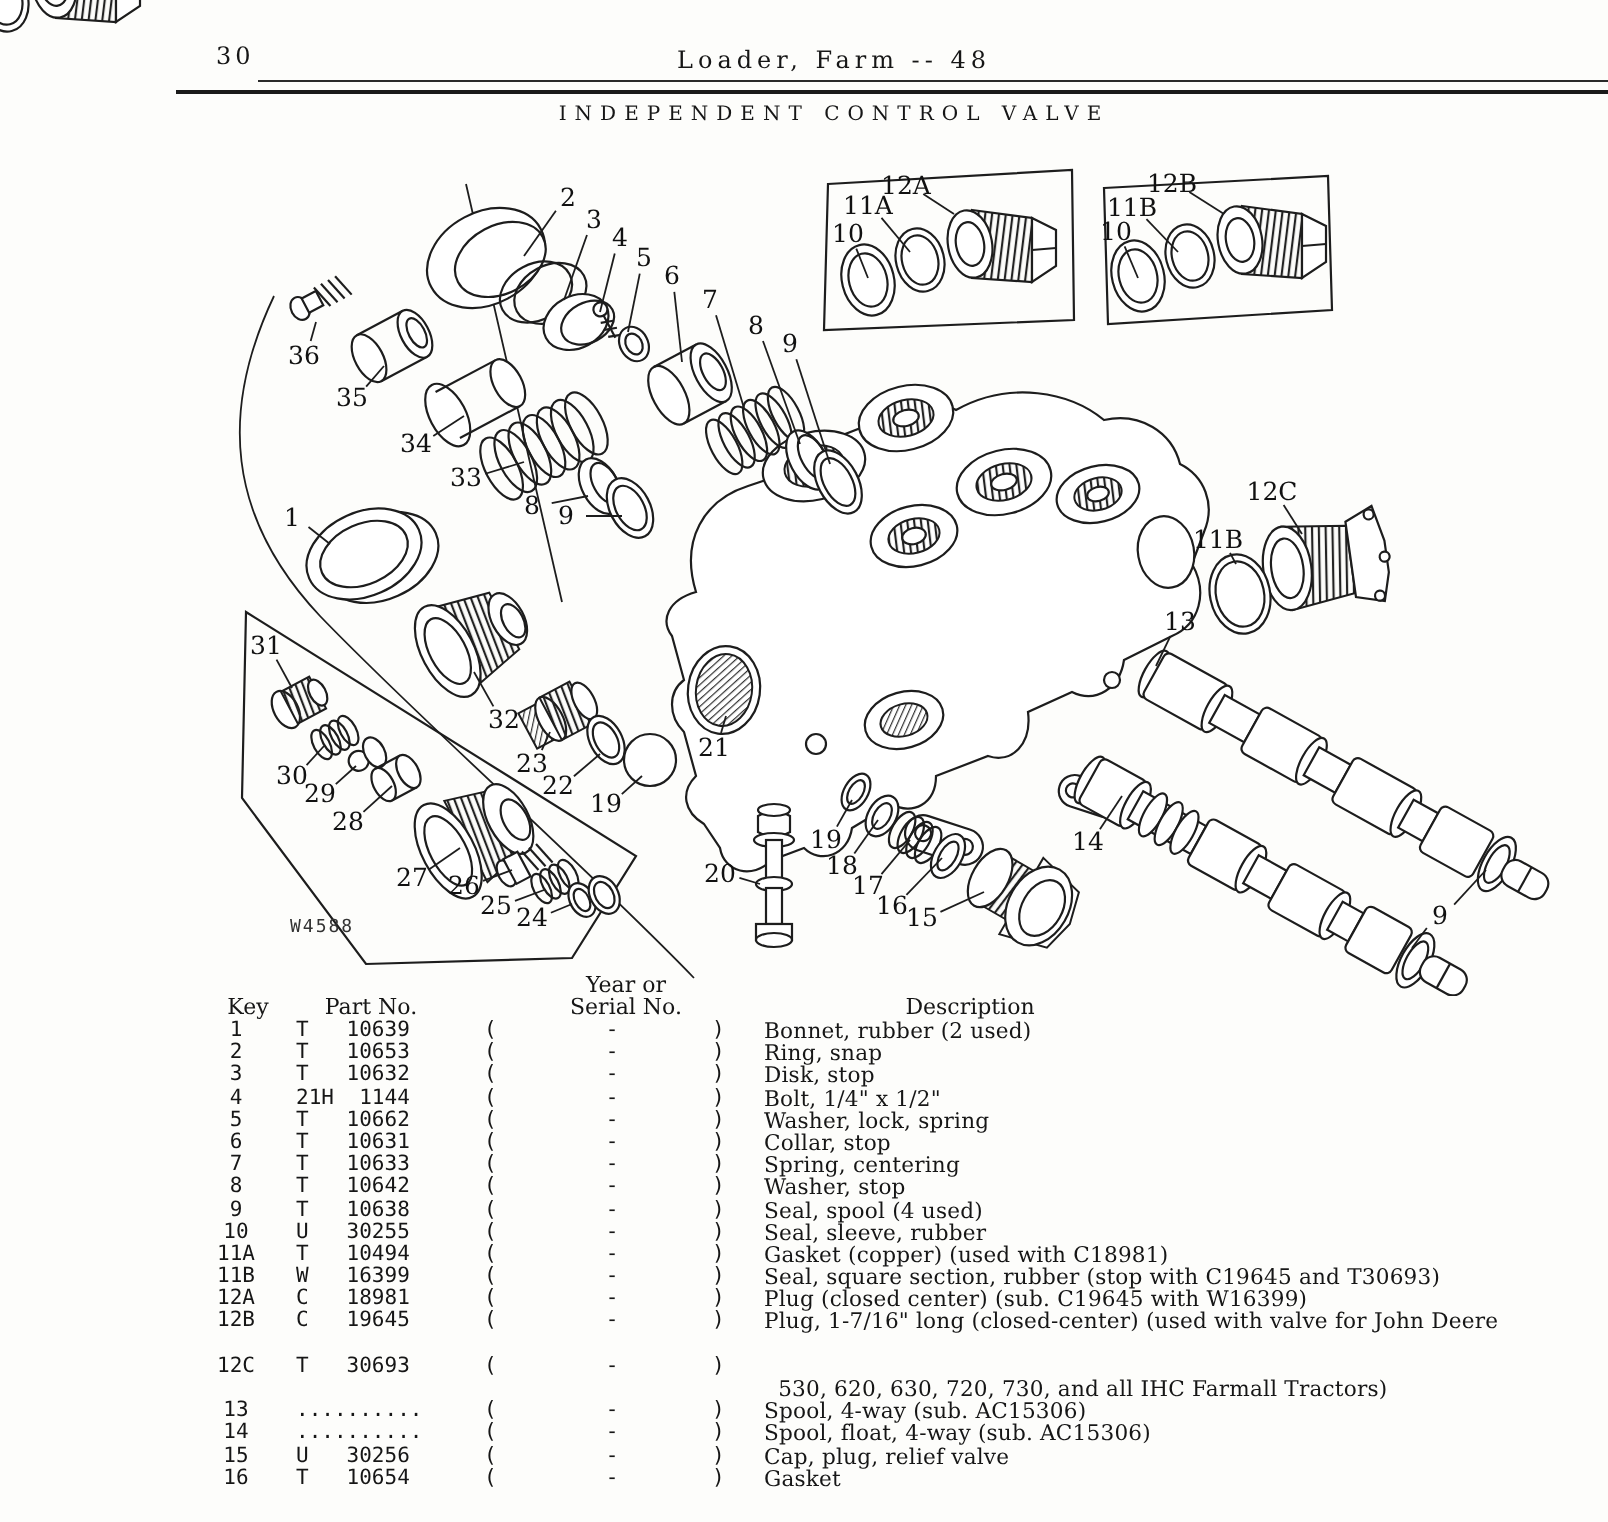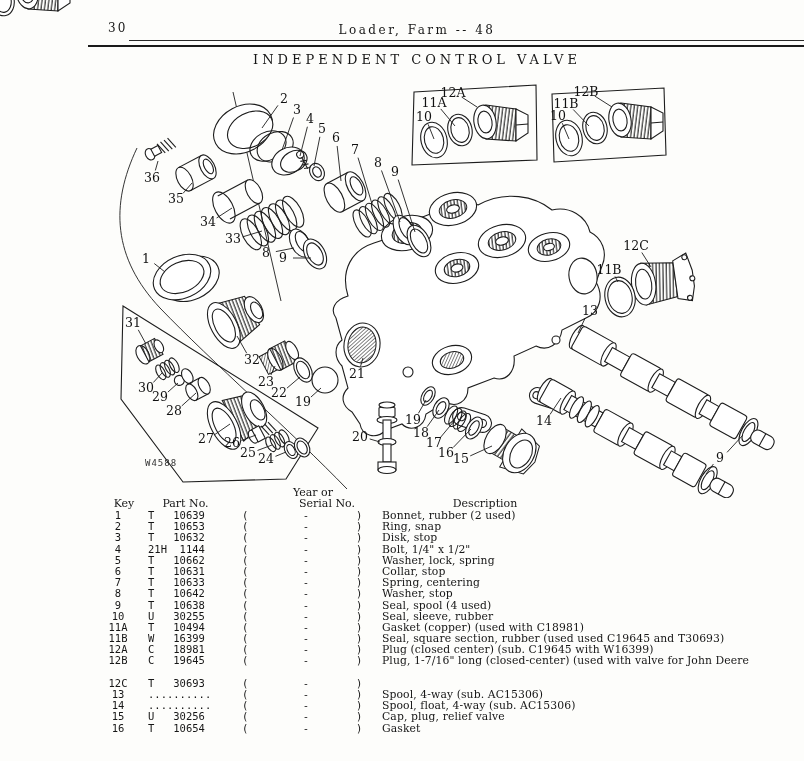--- a/index.html
+++ b/index.html
@@ -5,21 +5,21 @@
   html,body{margin:0;padding:0;}
   body{
     width:804px;height:761px;position:relative;overflow:hidden;
     background:#fdfdfb;color:#161616;
     font-family:"DejaVu Serif", serif;
   }
   .pagenum{position:absolute;top:21px;left:108px;font-size:12px;letter-spacing:2px;}
   .runhead{position:absolute;top:23px;left:30px;right:0;text-align:center;font-size:12px;letter-spacing:2.5px;}
   .rule1{position:absolute;top:40px;left:129px;right:0;height:1px;background:#2a2a2a;}
   .rule2{position:absolute;top:45px;left:88px;right:0;height:2px;background:#1a1a1a;}
-  .subtitle{position:absolute;top:52px;left:30px;right:0;text-align:center;font-size:13px;letter-spacing:4px;}
+  .subtitle{position:absolute;top:52px;left:30px;right:0;text-align:center;font-size:10px;letter-spacing:4px;}
   svg.fig{position:absolute;top:0;left:0;}
   svg .ln{fill:#ffffff;stroke:#1d1d1d;stroke-width:1.1;}
   svg .nf{fill:none;stroke:#1d1d1d;stroke-width:1.1;}
   svg .thin{stroke-width:0.9;}
   svg .leader{stroke:#1d1d1d;stroke-width:0.9;}
   svg .plabel{font-family:"DejaVu Serif",serif;font-size:12.5px;fill:#111;text-anchor:middle;}
   svg .fignum{font-family:"DejaVu Sans Mono",monospace;font-size:9px;fill:#333;letter-spacing:1px;}
   
   .tbl{position:absolute;top:0;left:0;width:640px;height:761px;}
   .hcell{position:absolute;font-family:"DejaVu Serif",serif;font-size:11px;text-align:center;white-space:pre;}
@@ -475,21 +475,21 @@
       <text x="566" y="108" class="plabel">11B</text>
       <line x1="594.661855860486" y1="95.99777962791661" x2="612" y2="107" class="leader"></line>
       <text x="586" y="96" class="plabel">12B</text>
     </g>
 </svg>
 
 <div class="tbl">
   <div class="hcell" style="top:486px;left:258px;width:110px;">Year or</div>
   <div class="hcell" style="top:497px;left:103px;width:42px;">Key</div>
   <div class="hcell" style="top:497px;left:148px;width:75px;">Part No.</div>
-  <div class="hcell" style="top:497px;left:272px;width:110px;">Serial No.</div>
+  <div class="hcell" style="top:497px;left:258px;width:110px;">Serial No.</div>
   <div class="hcell" style="top:497px;left:420px;width:130px;">Description</div>
   <div id="rows">
       <div class="trow">
         <span class="cell ckey">1</span>
         <span class="cell cpart">T   10639</span>
         <span class="cell cp1">(</span>
         <span class="cell cdash">-</span>
         <span class="cell cp2">)</span>
         <span class="cell cdesc">Bonnet, rubber (2 used)</span>
       </div>
@@ -572,21 +572,21 @@
         <span class="cell cdash">-</span>
         <span class="cell cp2">)</span>
         <span class="cell cdesc">Gasket (copper) (used with C18981)</span>
       </div>
       <div class="trow">
         <span class="cell ckey">11B</span>
         <span class="cell cpart">W   16399</span>
         <span class="cell cp1">(</span>
         <span class="cell cdash">-</span>
         <span class="cell cp2">)</span>
-        <span class="cell cdesc">Seal, square section, rubber (used used C19645 and T30693)</span>
+        <span class="cell cdesc">Seal, square section, rubber (stop with C19645 and T30693)</span>
       </div>
       <div class="trow">
         <span class="cell ckey">12A</span>
         <span class="cell cpart">C   18981</span>
         <span class="cell cp1">(</span>
         <span class="cell cdash">-</span>
         <span class="cell cp2">)</span>
         <span class="cell cdesc">Plug (closed center) (sub. C19645 with W16399)</span>
       </div>
       <div class="trow">
@@ -606,20 +606,28 @@
         <span class="cell cdesc"></span>
       </div>
       <div class="trow">
         <span class="cell ckey">12C</span>
         <span class="cell cpart">T   30693</span>
         <span class="cell cp1">(</span>
         <span class="cell cdash">-</span>
         <span class="cell cp2">)</span>
       </div>
       <div class="trow">
+        <span class="cell ckey"></span>
+        <span class="cell cpart"></span>
+        <span class="cell cp1"></span>
+        <span class="cell cdash"></span>
+        <span class="cell cp2"></span>
+        <span class="cell cdesc">  530, 620, 630, 720, 730, and all IHC Farmall Tractors)</span>
+      </div>
+      <div class="trow">
         <span class="cell ckey">13</span>
         <span class="cell cpart">..........</span>
         <span class="cell cp1">(</span>
         <span class="cell cdash">-</span>
         <span class="cell cp2">)</span>
         <span class="cell cdesc">Spool, 4-way (sub. AC15306)</span>
       </div>
       <div class="trow">
         <span class="cell ckey">14</span>
         <span class="cell cpart">..........</span>

